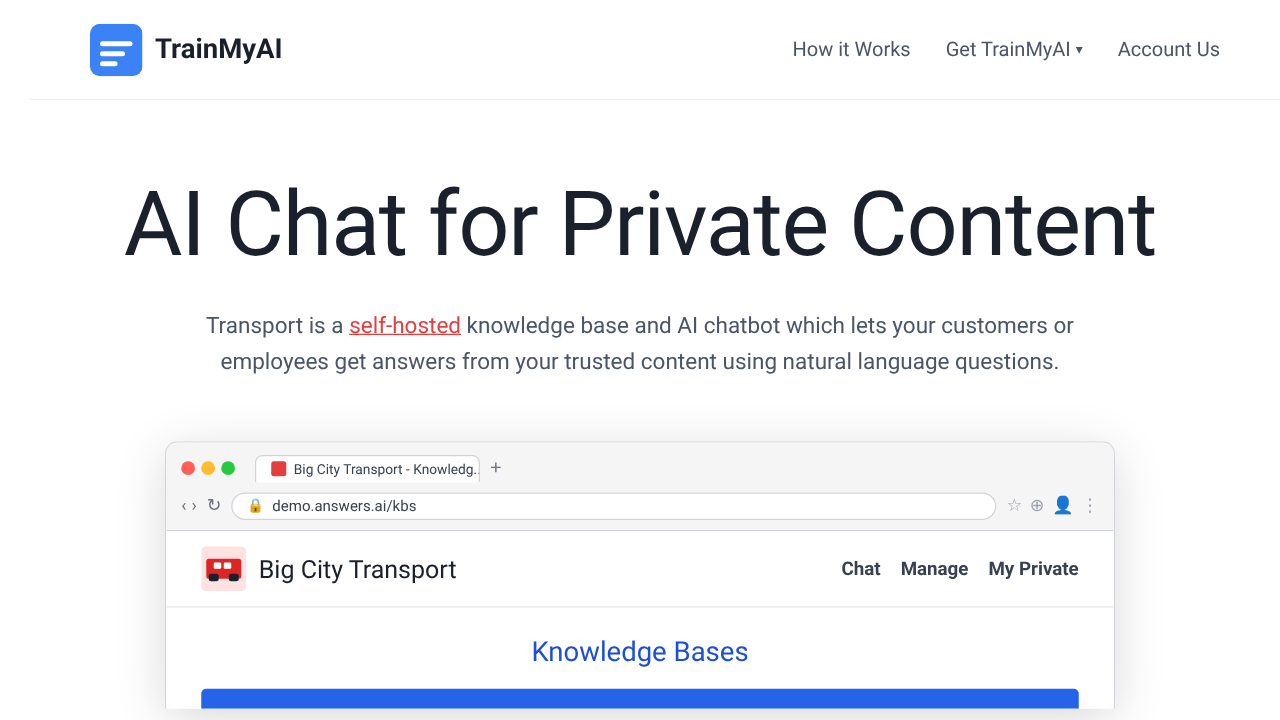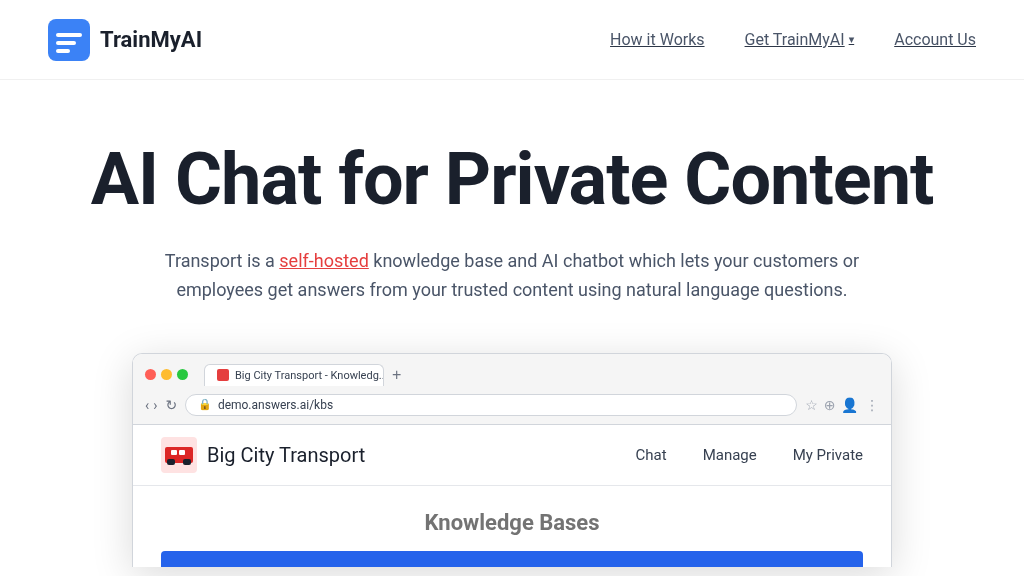--- a/index.html
+++ b/index.html
@@ -18,20 +18,21 @@
     }
 
     
     .navbar {
       display: flex;
       align-items: center;
       justify-content: space-between;
       padding: 0 48px;
       height: 80px;
       border-bottom: 1px solid #f0f0f0;
+      margin-left: 24px;
     }
 
     .logo-area {
       display: flex;
       align-items: center;
       gap: 10px;
     }
 
     .logo-icon {
       width: 42px;
@@ -40,22 +41,21 @@
 
     .logo-text {
       font-size: 22px;
       font-weight: 700;
       color: #1a202c;
     }
 
     .nav-links {
       display: flex;
       align-items: center;
-      gap: 40px;
-      text-decoration: underline;
+      gap: 28px;
     }
 
     .nav-link {
       font-size: 16px;
       color: #4a5568;
       text-decoration: none;
       cursor: pointer;
     }
 
     .nav-link-dropdown {
@@ -70,21 +70,21 @@
     }
 
     
     .hero {
       text-align: center;
       padding: 60px 80px 40px;
     }
 
     .hero-title {
       font-size: 72px;
-      font-weight: 700;
+      font-weight: 400;
       color: #1a202c;
       line-height: 1.1;
       margin-bottom: 28px;
       letter-spacing: -1px;
     }
 
     .hero-subtitle {
       font-size: 18px;
       color: #4a5568;
       line-height: 1.6;
@@ -255,38 +255,39 @@
     }
 
     .app-logo-text {
       font-size: 20px;
       font-weight: 400;
       color: #1a202c;
     }
 
     .app-nav-links {
       display: flex;
-      gap: 36px;
+      gap: 16px;
+      font-weight: bold;
     }
 
     .app-nav-link {
       font-size: 15px;
       color: #374151;
       cursor: pointer;
     }
 
     .app-content {
       padding: 24px 28px 0;
     }
 
     .app-heading {
       text-align: center;
       font-size: 22px;
-      font-weight: 700;
-      color: #737373;
+      font-weight: 400;
+      color: #1d4ed8;
       margin-bottom: 16px;
     }
 
     .app-table-header {
       display: flex;
       background: #2563eb;
       border-radius: 4px 4px 0 0;
       overflow: hidden;
     }
 

